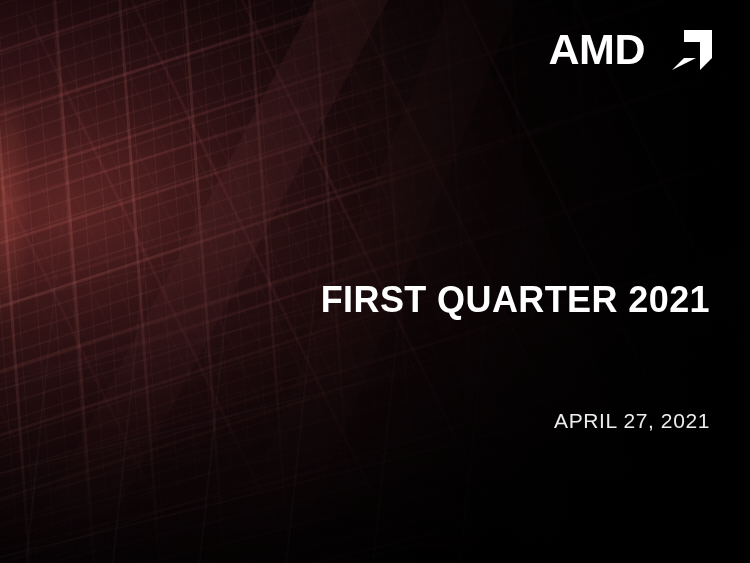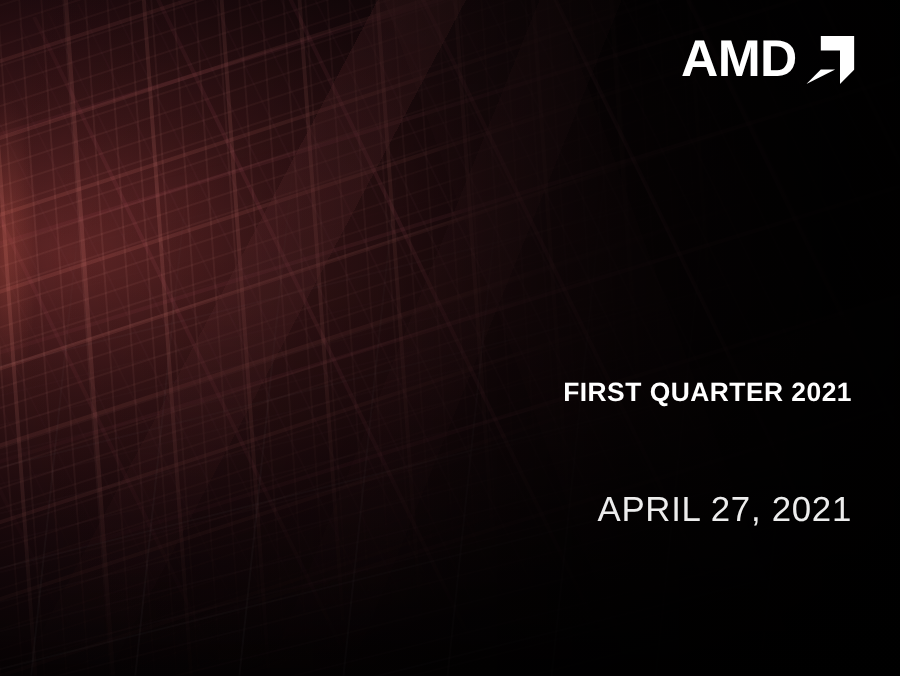--- a/index.html
+++ b/index.html
@@ -110,21 +110,21 @@
     background: linear-gradient(180deg, rgba(0,0,0,0.80) 0%, rgba(0,0,0,0.90) 30%, rgba(0,0,0,0.93) 100%);
   }
 
   
   .logo {
     position: absolute;
     top: 28px;
     right: 38px;
     display: flex;
     align-items: center;
-    gap: 8px;
+    gap: 27px;
   }
   .logo-word {
     color: #ffffff;
     font-size: 43px;
     font-weight: 700;
     letter-spacing: -0.5px;
     line-height: 1;
   }
   .logo-mark {
     display: block;
@@ -133,36 +133,35 @@
   }
 
   
   .title {
     position: absolute;
     right: 40px;
     top: 277px;
     width: 560px;
     text-align: right;
     color: #ffffff;
-    font-size: 22px;
+    font-size: 36px;
     font-weight: 700;
     line-height: 1.28;
     letter-spacing: 0.4px;
-    margin-top: 36px;
   }
   .title .line { display: block; white-space: nowrap; }
 
   .date {
     position: absolute;
     right: 40px;
     top: 408px;
     width: 560px;
     text-align: right;
     color: #ededed;
-    font-size: 29px;
+    font-size: 21px;
     font-weight: 400;
     letter-spacing: 0.6px;
     line-height: 1.2;
   }
 </style>
 </head>
 <body>
 
 <div id="slide">
 

